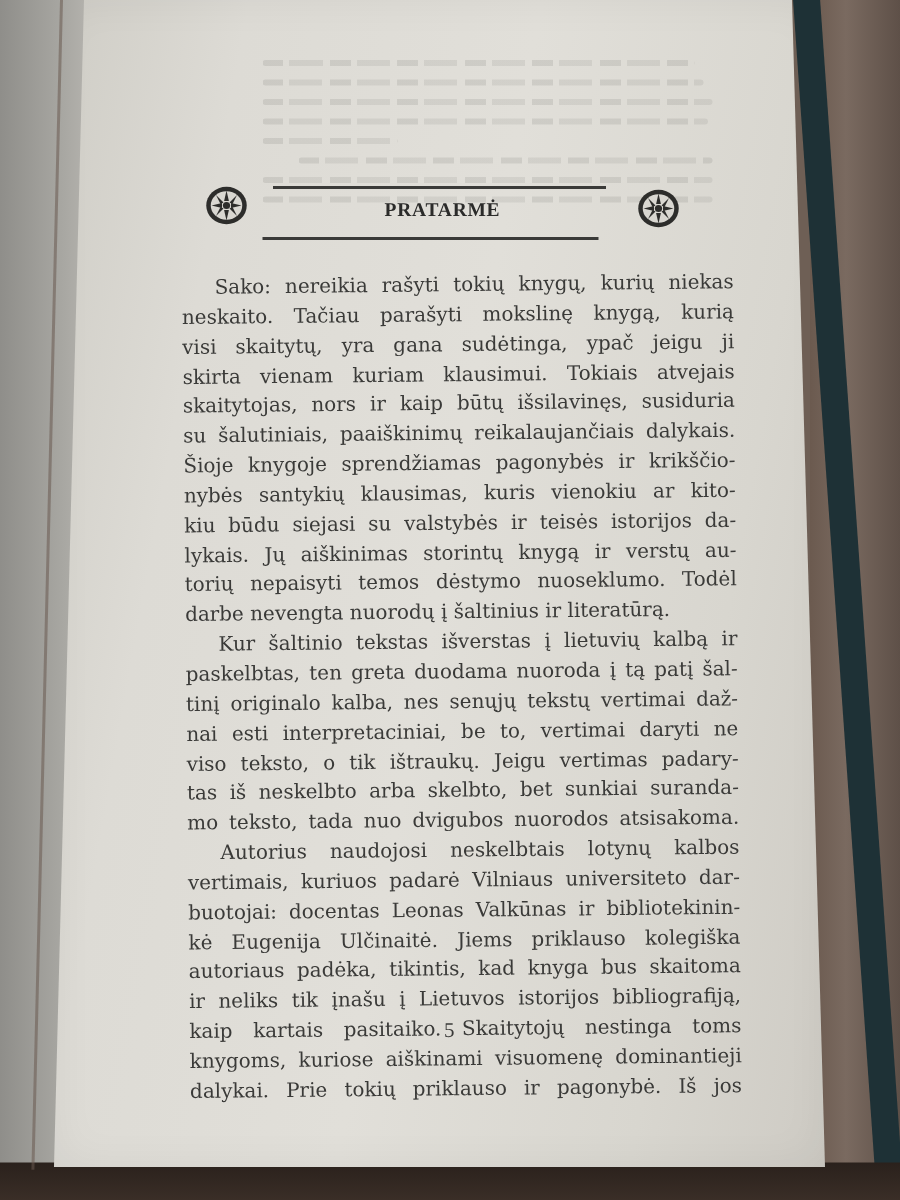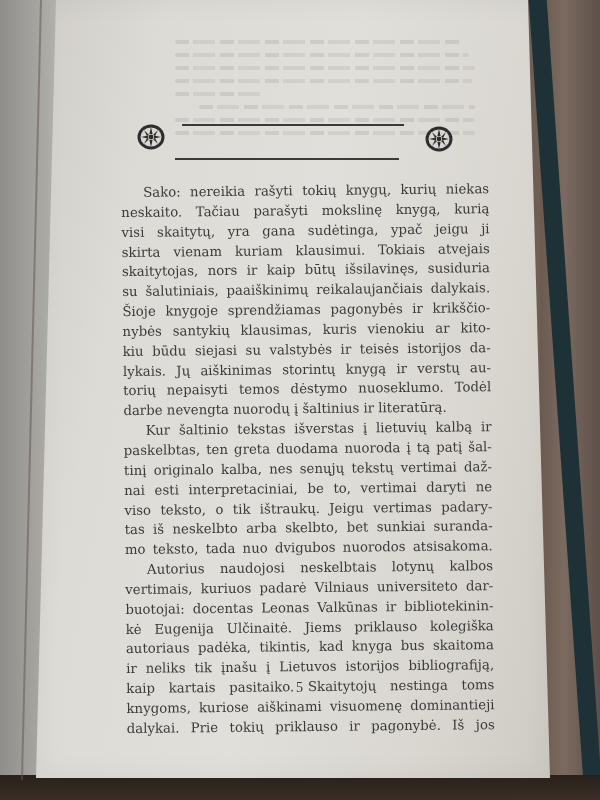--- a/index.html
+++ b/index.html
@@ -136,20 +136,21 @@
     <path d="M25 14 L18 12.4 L18 15.6 Z"></path>
     <path d="M8 7 L13 12 L11 13 Z"></path>
     <path d="M22 7 L17 12 L19 13 Z"></path>
     <path d="M8 21 L13 16 L11 15 Z"></path>
     <path d="M22 21 L17 16 L19 15 Z"></path>
   </g>
 </svg>
 
 <div class="heading">
   <div class="rule-top"></div>
+  <div class="heading-title">PRATARMĖ</div>
   <div class="rule-bottom"></div>
 </div>
 
 <div class="body-text">
 
   <span class="line indent">Sako: nereikia rašyti tokių knygų, kurių niekas</span>
   <span class="line">neskaito. Tačiau parašyti mokslinę knygą, kurią</span>
   <span class="line">visi skaitytų, yra gana sudėtinga, ypač jeigu ji</span>
   <span class="line">skirta vienam kuriam klausimui. Tokiais atvejais</span>
   <span class="line">skaitytojas, nors ir kaip būtų išsilavinęs, susiduria</span>

